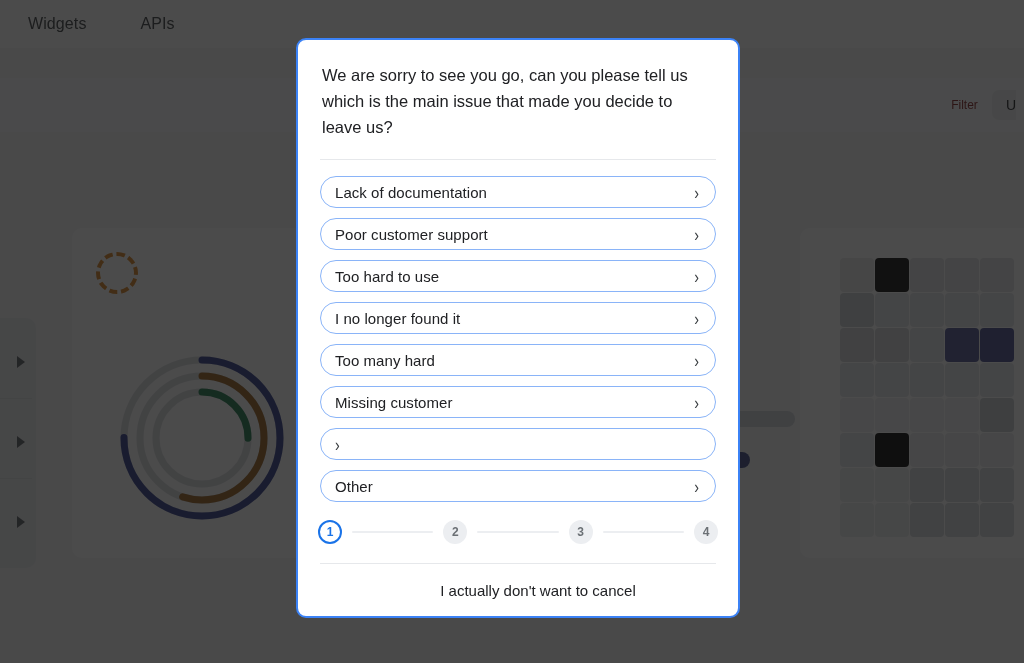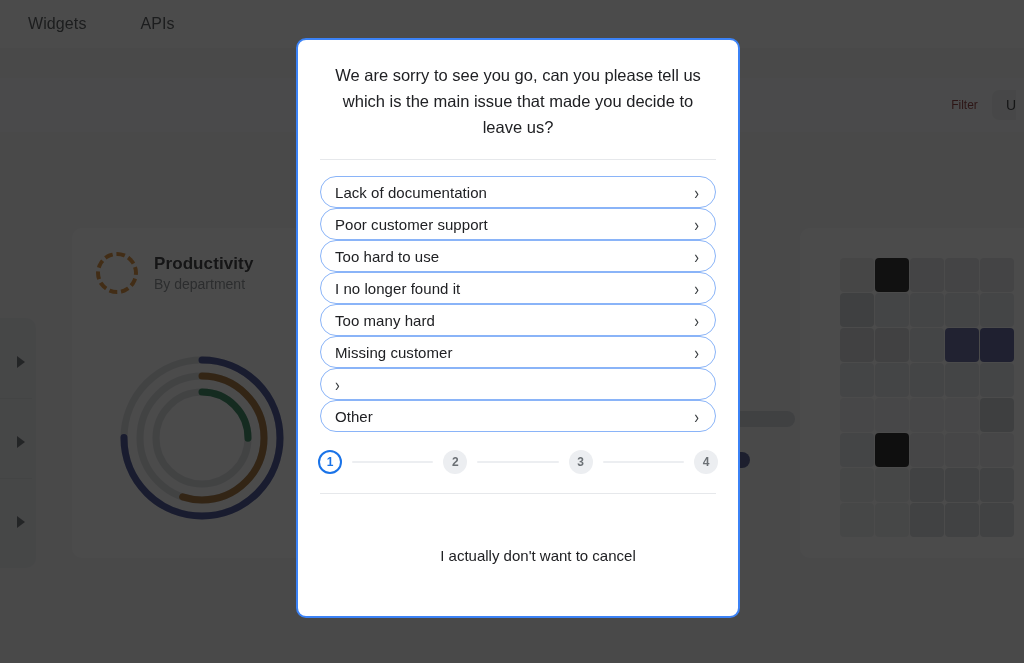--- a/index.html
+++ b/index.html
@@ -205,32 +205,33 @@
     display: flex;
     flex-direction: column;
   }
   .modal-header {
     padding: 22px 24px 0 24px;
   }
   .modal-title {
     font-size: 16.5px;
     line-height: 26px;
     color: #202124;
-    text-align: center;
+    text-align: left;
     font-weight: 500;
   }
   .modal-divider {
     height: 1px;
     background: #e6e8eb;
     margin: 19px 22px 0 22px;
   }
   .options {
     padding: 16px 22px 0 22px;
     display: flex;
     flex-direction: column;
+    gap: 10px;
   }
   .option {
     height: 32px;
     border: 1px solid #8ab4f8;
     border-radius: 16px;
     display: flex;
     align-items: center;
     justify-content: space-between;
     padding: 0 16px 0 14px;
     box-sizing: border-box;
@@ -320,24 +321,20 @@
     <div class="rail-div d1"></div>
     <div class="rail-div d2"></div>
     <div class="rail-arrow a1"></div>
     <div class="rail-arrow a2"></div>
     <div class="rail-arrow a3"></div>
   </div>
 
   <div class="prod-card">
     <div class="prod-head">
       <div class="dashed-circle"></div>
-      <div>
-        <div class="prod-title">Productivity</div>
-        <div class="prod-sub">By department</div>
-      </div>
     </div>
     <div class="prod-inner">
       <div class="donut-wrap">
         <svg width="200" height="200" viewBox="0 0 200 200">
           <g transform="rotate(-90 100 100)">
             <circle cx="100" cy="100" r="78" fill="none" stroke="#d9dbde" stroke-width="7"></circle>
             <circle cx="100" cy="100" r="62" fill="none" stroke="#d9dbde" stroke-width="7"></circle>
             <circle cx="100" cy="100" r="46" fill="none" stroke="#d9dbde" stroke-width="7"></circle>
             <circle cx="100" cy="100" r="78" fill="none" stroke="#2f3b8c" stroke-width="7" stroke-linecap="round" stroke-dasharray="367.6 490.1" stroke-dashoffset="0"></circle>
             <circle cx="100" cy="100" r="62" fill="none" stroke="#9b6120" stroke-width="7" stroke-linecap="round" stroke-dasharray="214.2 389.6" stroke-dashoffset="0"></circle>

